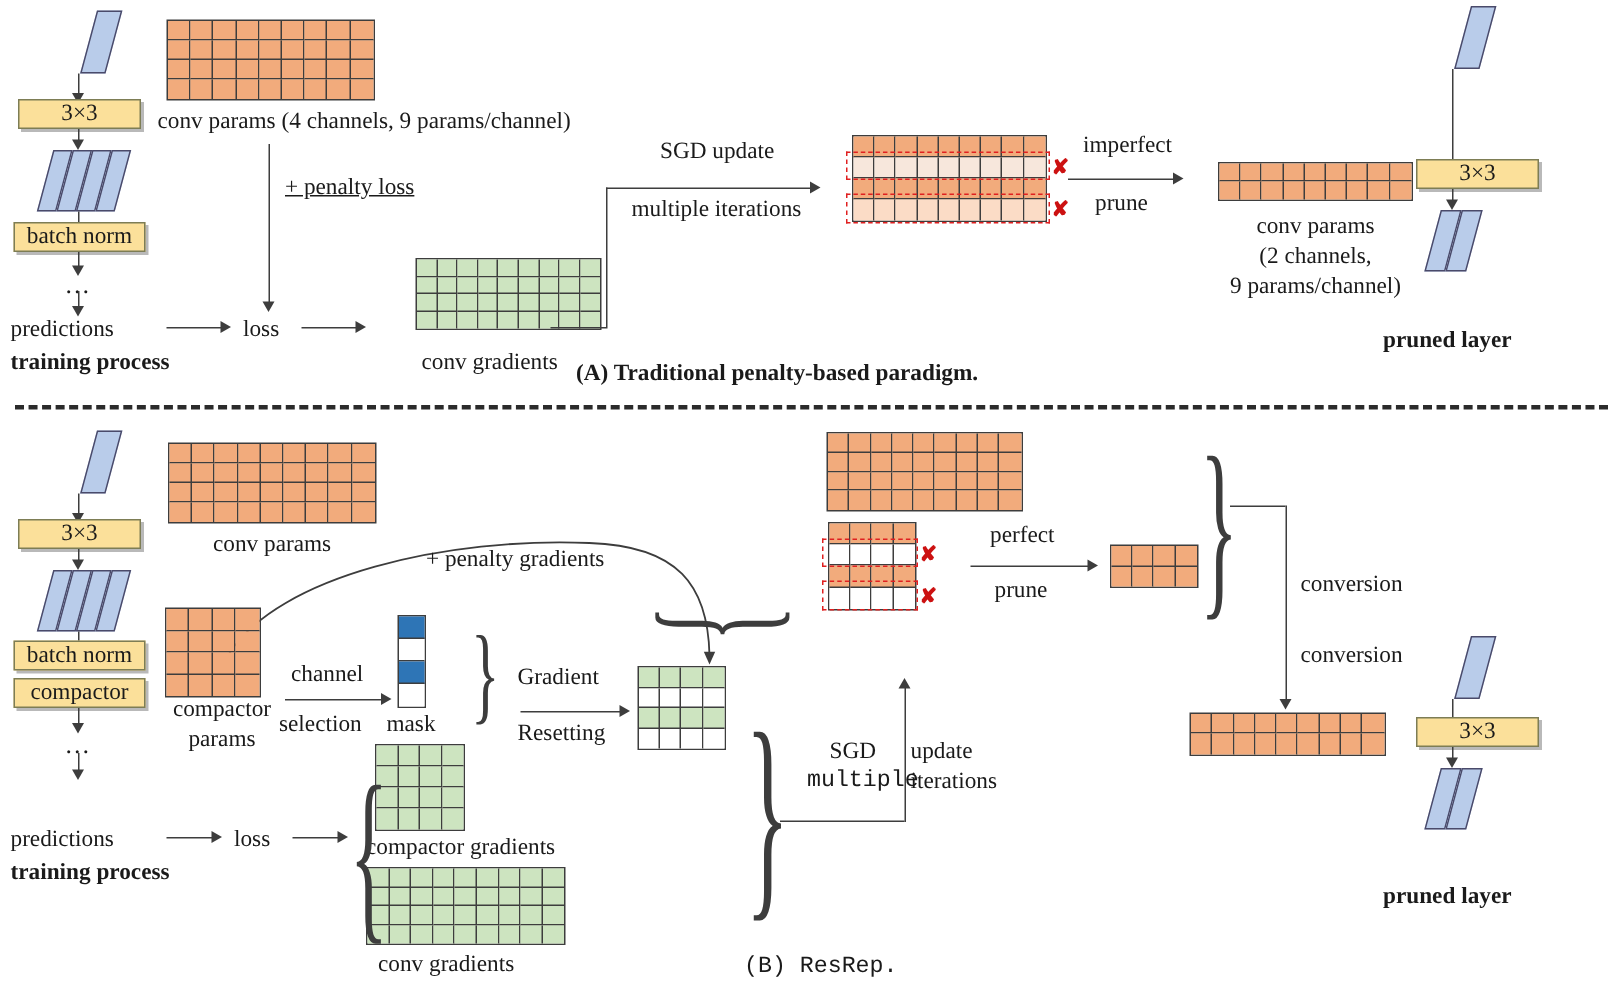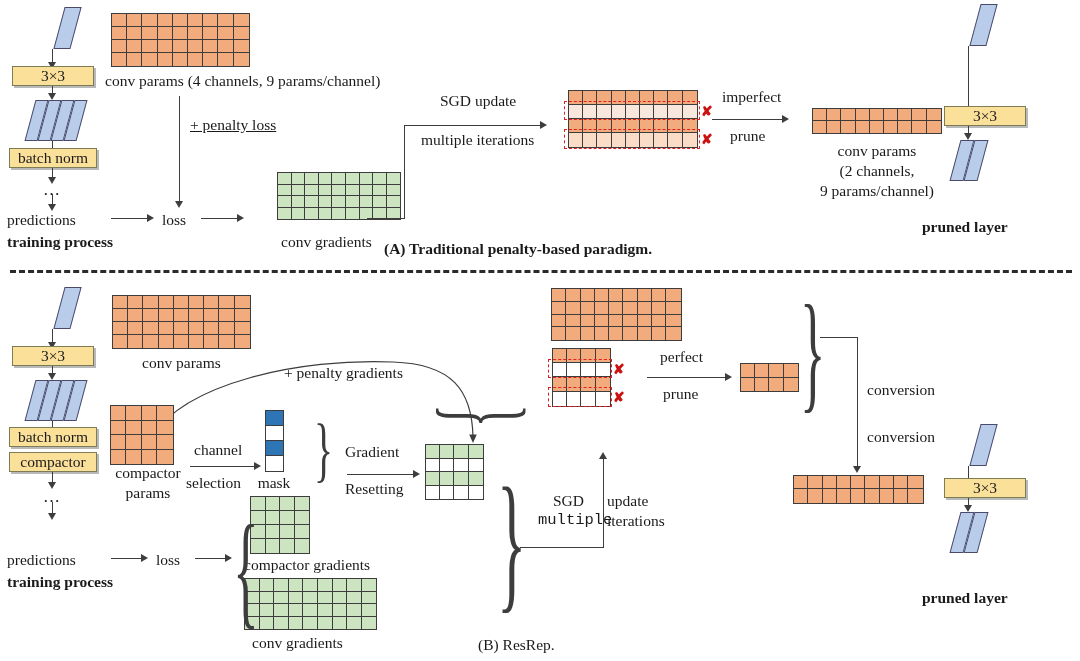--- a/index.html
+++ b/index.html
@@ -613,13 +613,13 @@
 <div class="ybox shadow" style="left:944px;top:478px;width:82px;height:20px;">
   <span>3×3</span>
 </div>
 <div class="ln v" style="left:968px;top:498px;height:10px;"></div>
 <div class="arrowhead ah-down abs" style="left:964px;top:505px;"></div>
 <div class="plgm abs" style="left:955px;top:512px;width:14px;height:41px;"></div>
 <div class="plgm abs" style="left:969px;top:512px;width:14px;height:41px;"></div>
 
 <div class="txt abs bold" style="left:922px;top:589px;">pruned layer</div>
 
-<div class="txt abs" style="left:478px;top:636px;">(B) ResRep.</div>
+<div class="txt abs" style="left:496px;top:636px;font-family:Liberation Mono, monospace;">(B) ResRep.</div>
 
 </body></html>

